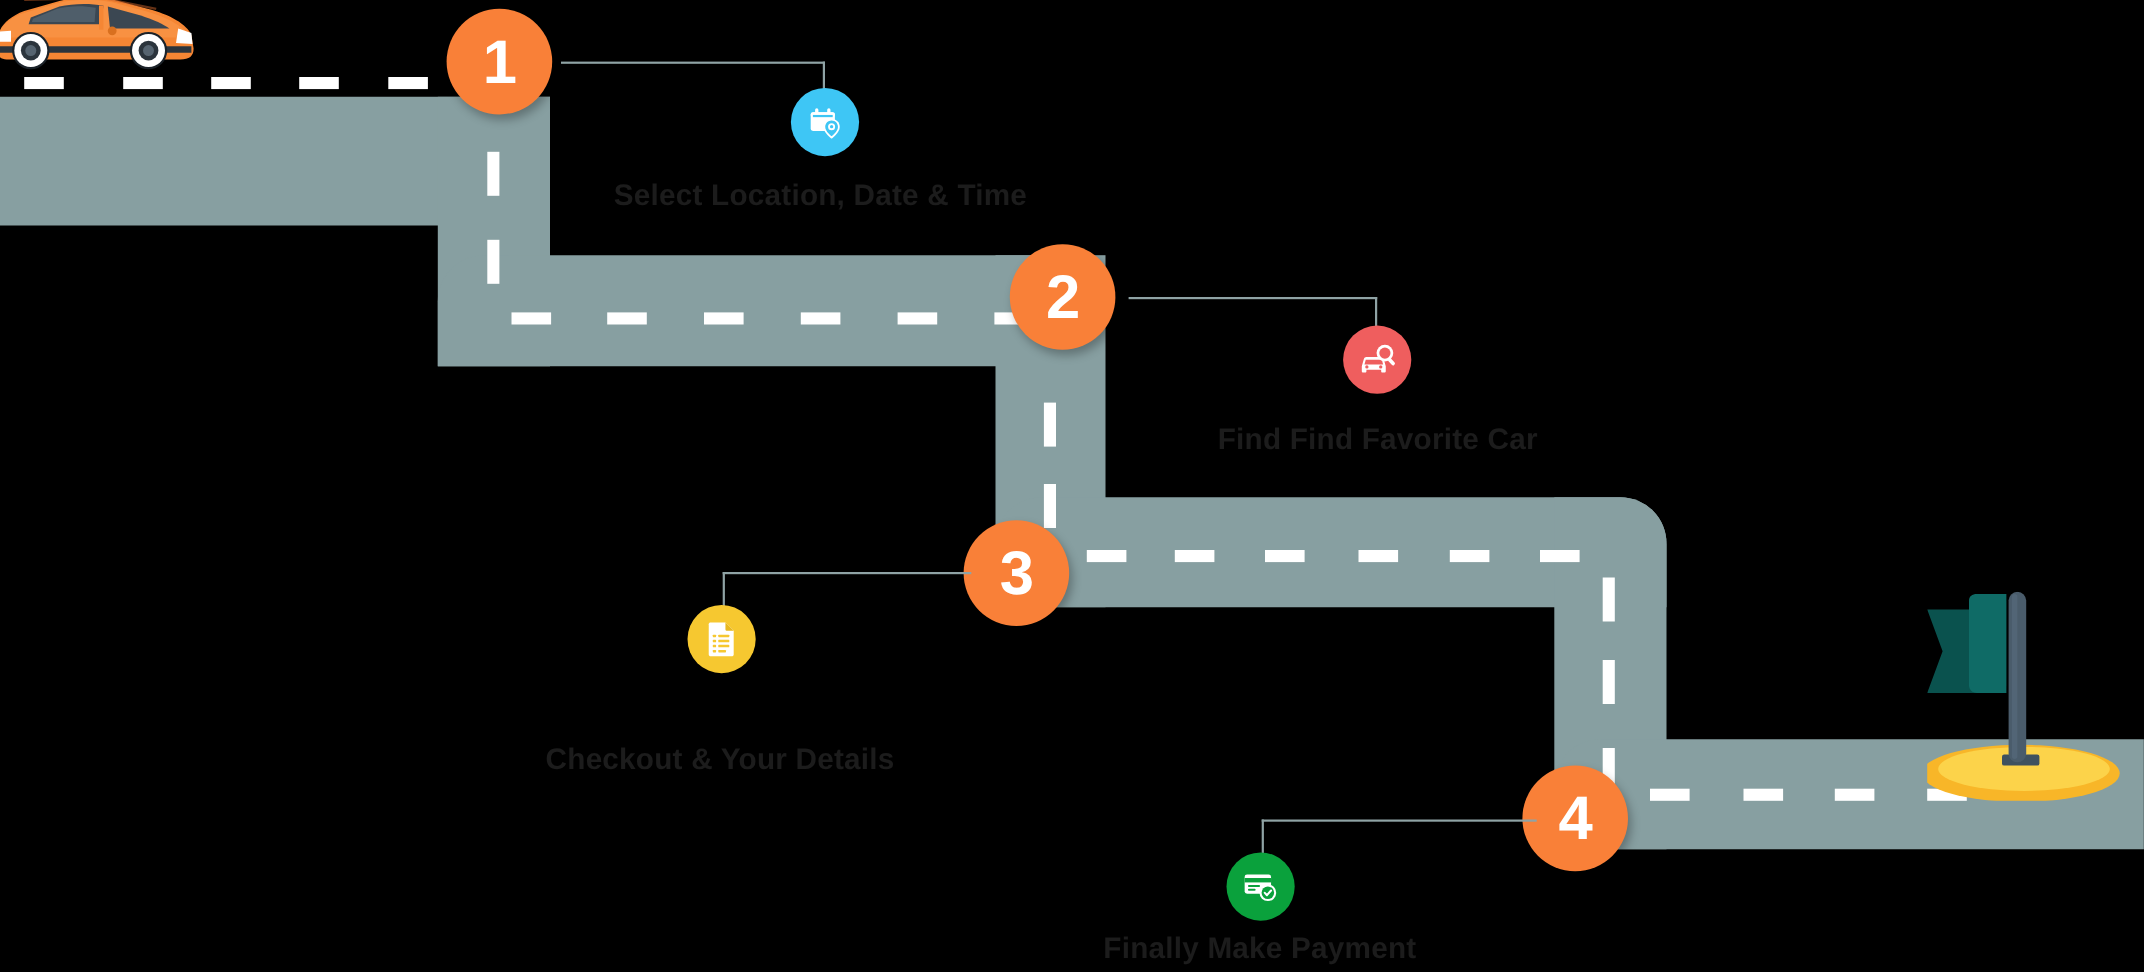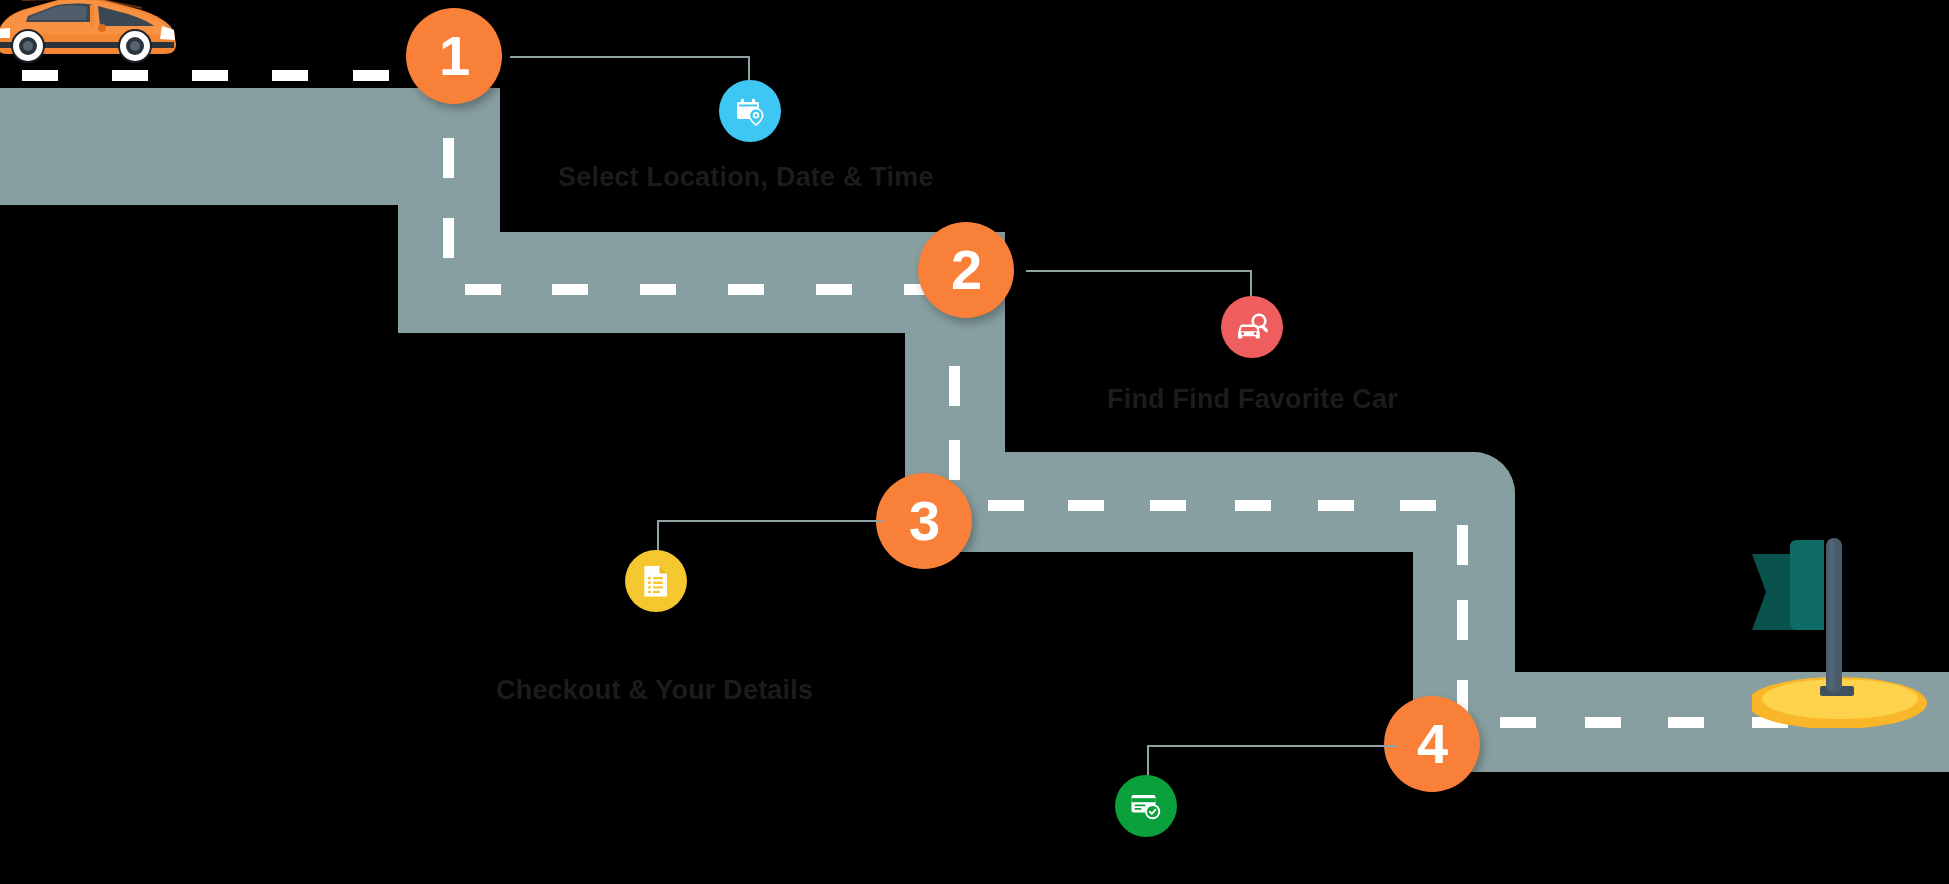--- a/index.html
+++ b/index.html
@@ -248,20 +248,21 @@
         <rect x="2.5" y="4" width="24" height="17.5" rx="2.2" fill="#ffffff"></rect>
         <rect x="2.5" y="7.2" width="24" height="4" fill="#0aa13c"></rect>
         <rect x="5.5" y="13.5" width="11" height="1.8" rx="0.9" fill="#0aa13c"></rect>
         <rect x="5.5" y="17" width="7" height="1.8" rx="0.9" fill="#0aa13c"></rect>
         <circle cx="23.6" cy="20.6" r="7.6" fill="#ffffff"></circle>
         <circle cx="23.6" cy="20.6" r="5.7" fill="#0aa13c"></circle>
         <path d="M20.8 20.7 L22.8 22.8 L26.5 18.6" stroke="#ffffff" stroke-width="1.9" fill="none" stroke-linecap="round" stroke-linejoin="round"></path>
       </svg>
     </span>
   </div>
+  <div class="step-label" style="left:1003px; top:847px;">Finally Make Payment</div>
 
   <div id="flag">
     <svg width="200" height="190" viewBox="0 0 200 190">
       <ellipse cx="85" cy="165" rx="90" ry="26" fill="#f8b628"></ellipse>
       <ellipse cx="88" cy="161" rx="78" ry="20" fill="#fcd34a"></ellipse>
       <path d="M0 16 L58 16 L58 92 L0 92 L14 54 Z" fill="#0a524e"></path>
       <path d="M38 8 C38 4 41 2 45 2 L72 2 L72 92 L45 92 C41 92 38 89 38 85 Z" fill="#0f6b66"></path>
       <rect x="68" y="148" width="34" height="10" rx="2" fill="#3f515f"></rect>
       <rect x="74" y="0" width="16" height="155" rx="8" fill="#4a5c6b"></rect>
       <rect x="77" y="2" width="5" height="150" rx="2.5" fill="#56697a" opacity="0.7"></rect>

